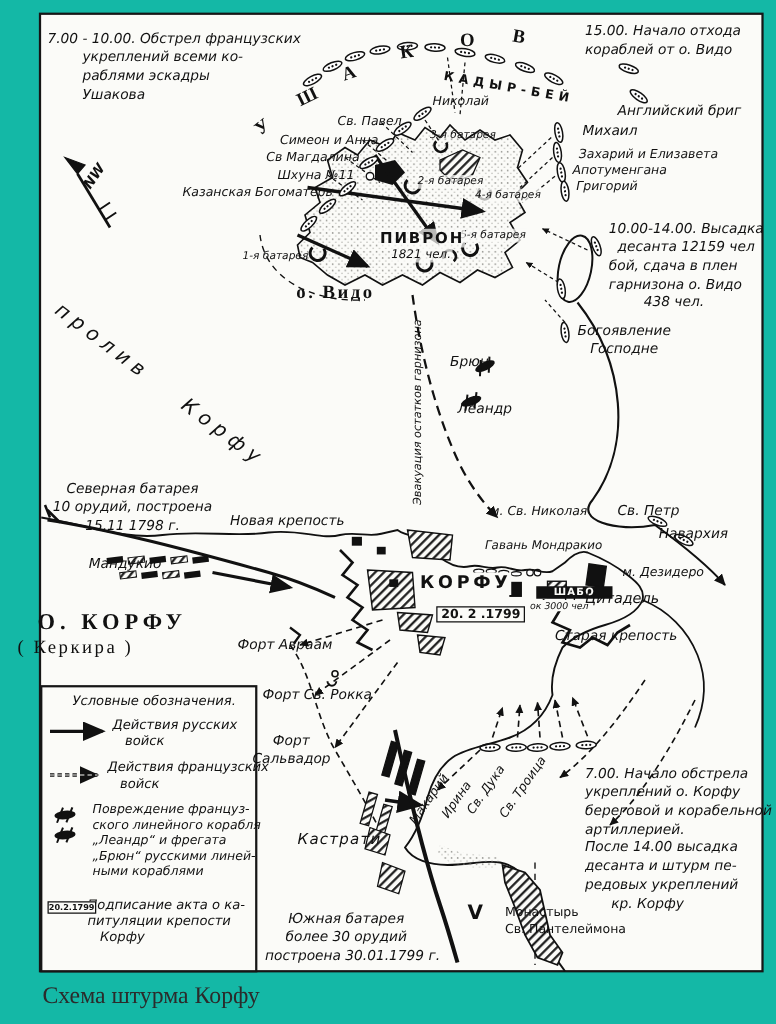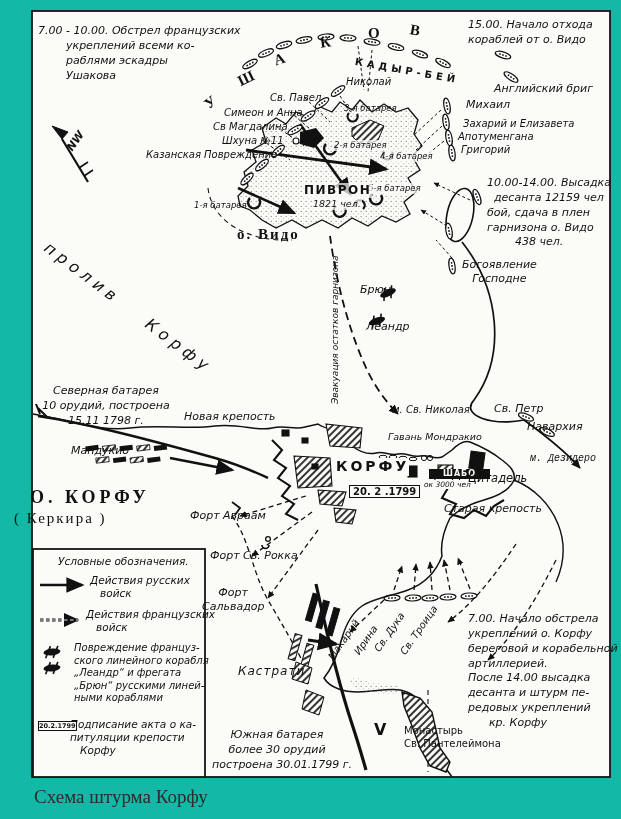--- a/index.html
+++ b/index.html
@@ -278,21 +278,21 @@
 <span class="ltr" style="left:320px;top:34px;transform:rotate(-8deg);">К</span>
 <span class="ltr" style="left:368px;top:25px;">О</span>
 <span class="ltr" style="left:410px;top:22px;transform:rotate(10deg);">В</span>
 <div class="lbl rot" style="left:356px;top:56px;font-style:normal;font-weight:bold;font-size:10px;letter-spacing:4px;transform:rotate(10deg);">КАДЫР-БЕЙ</div>
 
 <div class="lbl" style="left:346px;top:76px;">Николай</div>
 <div class="lbl" style="left:270px;top:92px;">Св. Павел</div>
 <div class="lbl" style="left:224px;top:107px;">Симеон и Анна</div>
 <div class="lbl" style="left:213px;top:121px;">Св Магдалина</div>
 <div class="lbl" style="left:222px;top:135px;">Шхуна №11</div>
-<div class="lbl" style="left:146px;top:149px;">Казанская Повреждение</div>
+<div class="lbl" style="left:146px;top:149px;">Казанская Богоматерь</div>
 
 <div class="lbl sm" style="left:194px;top:200px;">1-я батарея</div>
 <div class="lbl sm bgw" style="left:333px;top:140px;">2-я батарея</div>
 <div class="lbl sm" style="left:344px;top:103px;">3-я батарея</div>
 <div class="lbl sm bgw" style="left:379px;top:151px;">4-я батарея</div>
 <div class="lbl sm bgw" style="left:367px;top:183px;">5-я батарея</div>
 
 <div class="lbl big bgw" style="left:303px;top:183px;font-size:12px;letter-spacing:1.5px;">ПИВРОН</div>
 <div class="lbl bgw" style="left:312px;top:198px;font-size:9.5px;">1821 чел.</div>
 <div class="lbl big" style="left:237px;top:225px;font-size:15px;letter-spacing:2px;font-family:'Liberation Serif',serif;">о. Видо</div>
@@ -312,21 +312,21 @@
 <div class="lbl rot" style="left:330px;top:404px;font-size:9px;transform:rotate(-90deg);">Эвакуация остатков гарнизона</div>
 
 <div class="lbl" style="left:392px;top:404px;">м. Св. Николая</div>
 <div class="lbl md" style="left:494px;top:402px;">Св. Петр</div>
 <div class="lbl md" style="left:527px;top:420px;">Навархия</div>
 <div class="lbl" style="left:388px;top:431px;font-size:9.5px;">Гавань Мондракио</div>
 <div class="lbl big" style="left:336px;top:458px;font-size:14px;letter-spacing:3px;background:#fbfbf8;">КОРФУ</div>
 <div class="box" style="left:349px;top:485px;font-size:10px;">20. 2 .1799</div>
 <div class="lbl big" style="left:429px;top:469px;font-size:8px;letter-spacing:1px;color:#fbfbf8;background:#111;padding:0 14px;text-align:right;">ШАБО</div>
 <div class="lbl" style="left:424px;top:480px;font-size:7.5px;background:#fbfbf8;">ок 3000 чел</div>
-<div class="lbl" style="left:530px;top:453px;font-family:Liberation Mono, monospace;">м. Дезидеро</div>
+<div class="lbl" style="left:498px;top:453px;">м. Дезидеро</div>
 <div class="lbl" style="left:468px;top:471px;font-size:11.5px;">Цитадель</div>
 <div class="lbl md" style="left:444px;top:502px;">Старая крепость</div>
 <div class="lbl md" style="left:184px;top:410px;">Новая крепость</div>
 <div class="lbl note ctr" style="left:36px;top:384px;width:140px;">Северная батарея
 10 орудий, построена
 15.11 1798 г.</div>
 <div class="lbl md" style="left:71px;top:444px;text-align:center;">Мандукио</div>
 <div class="lbl big" style="left:30px;top:486px;font-size:18px;letter-spacing:4px;font-family:'Liberation Serif',serif;">О. КОРФУ</div>
 <div class="lbl big" style="left:14px;top:509px;font-size:15px;letter-spacing:2px;font-weight:normal;font-family:'Liberation Serif',serif;">( Керкира )</div>
 <div class="lbl md" style="left:190px;top:509px;">Форт Авраам</div>

